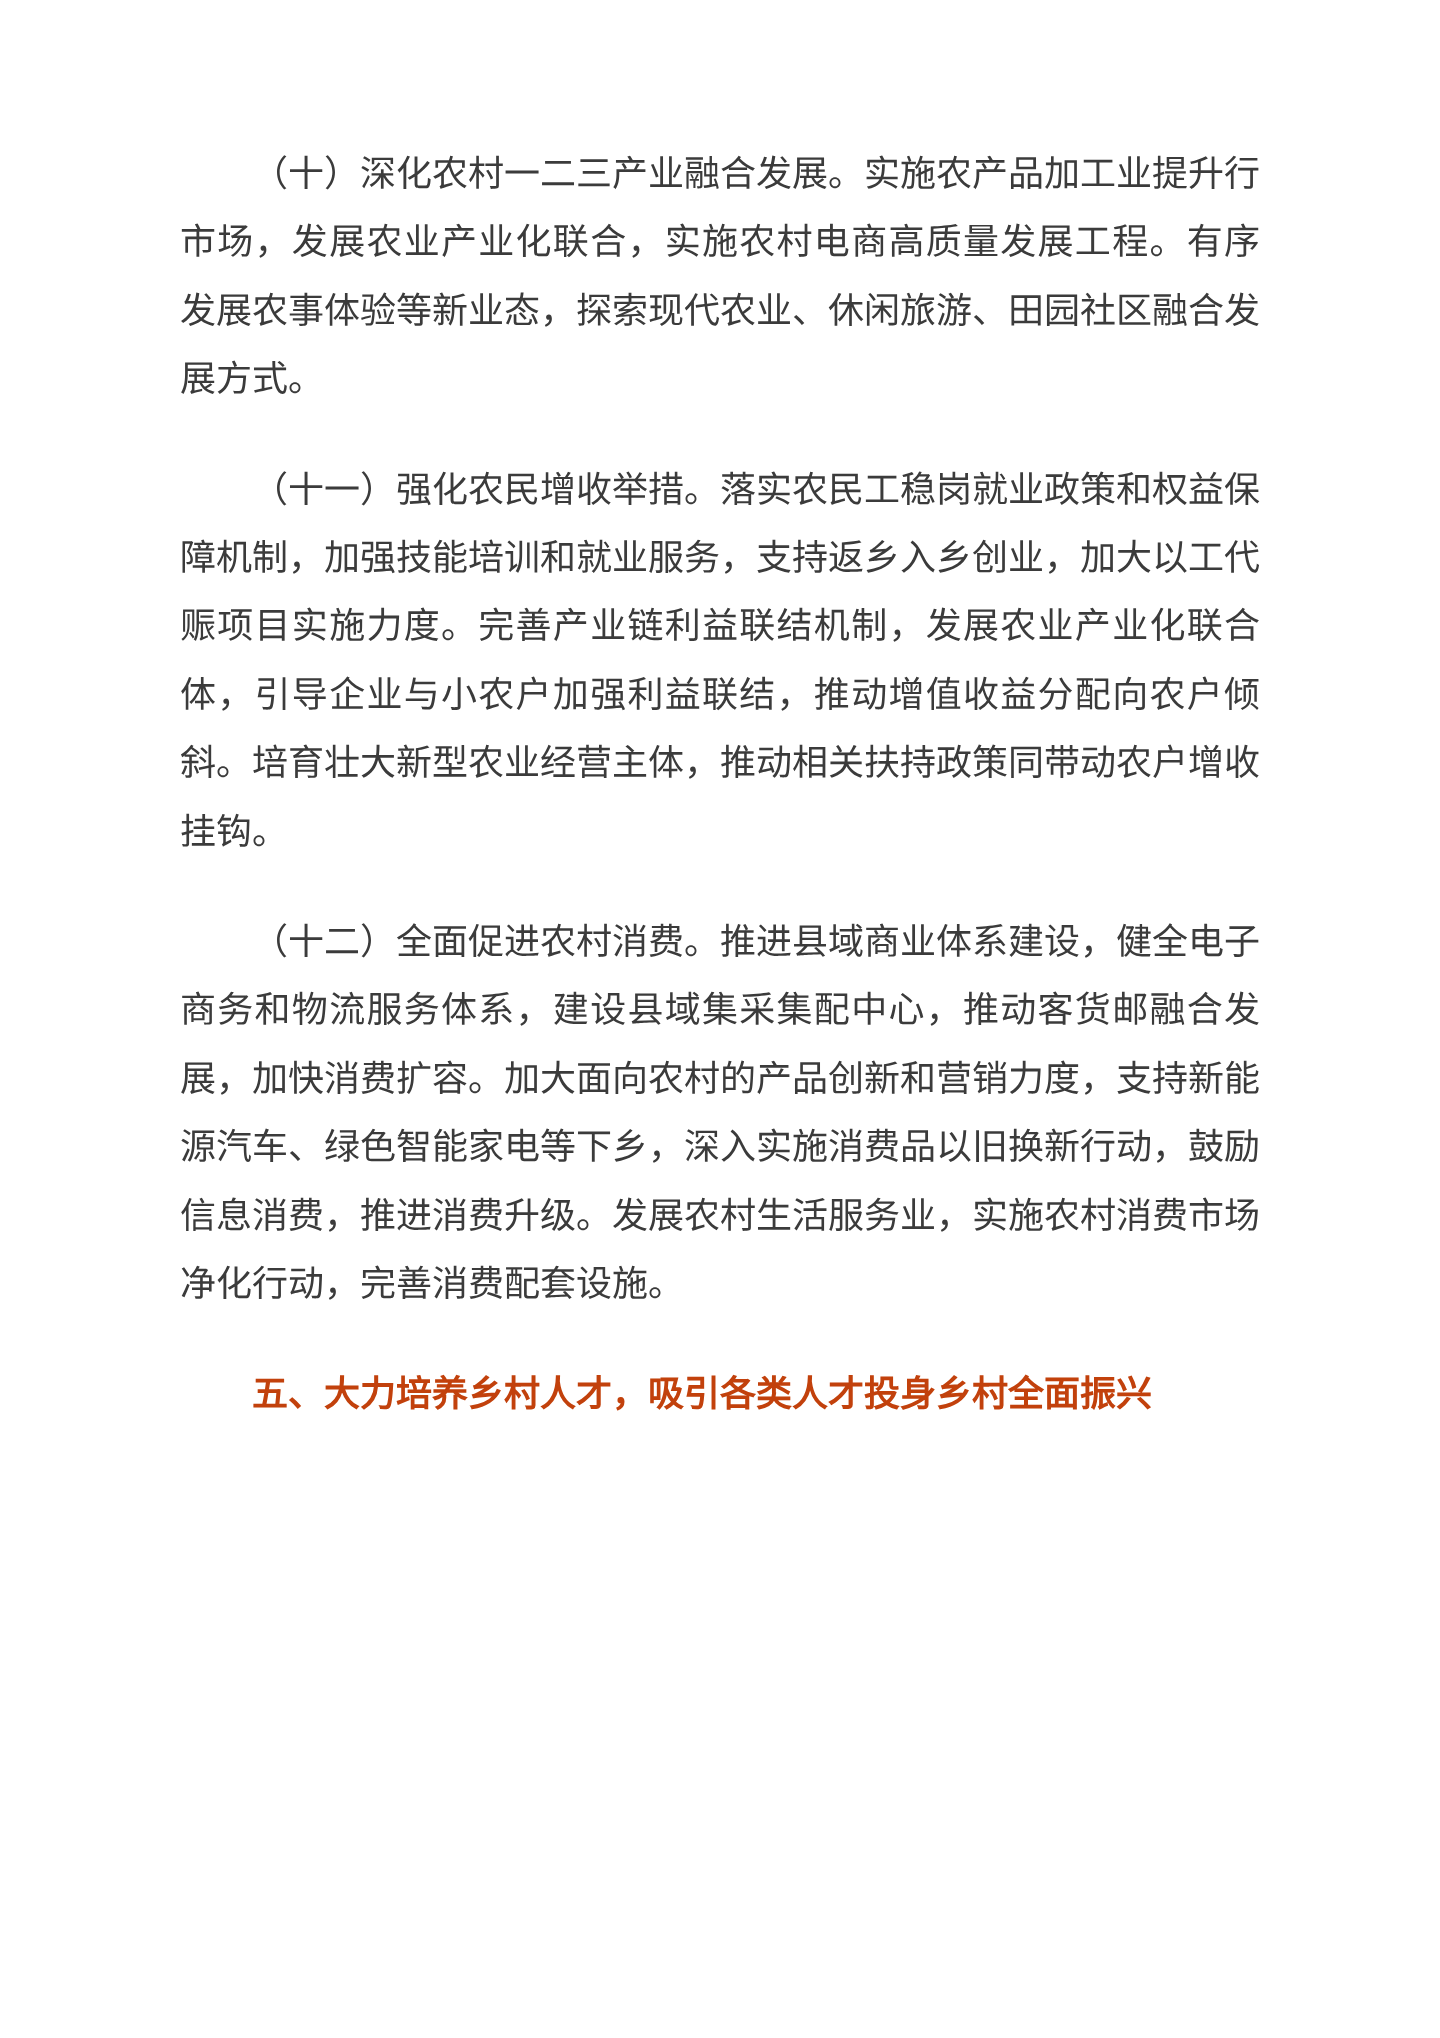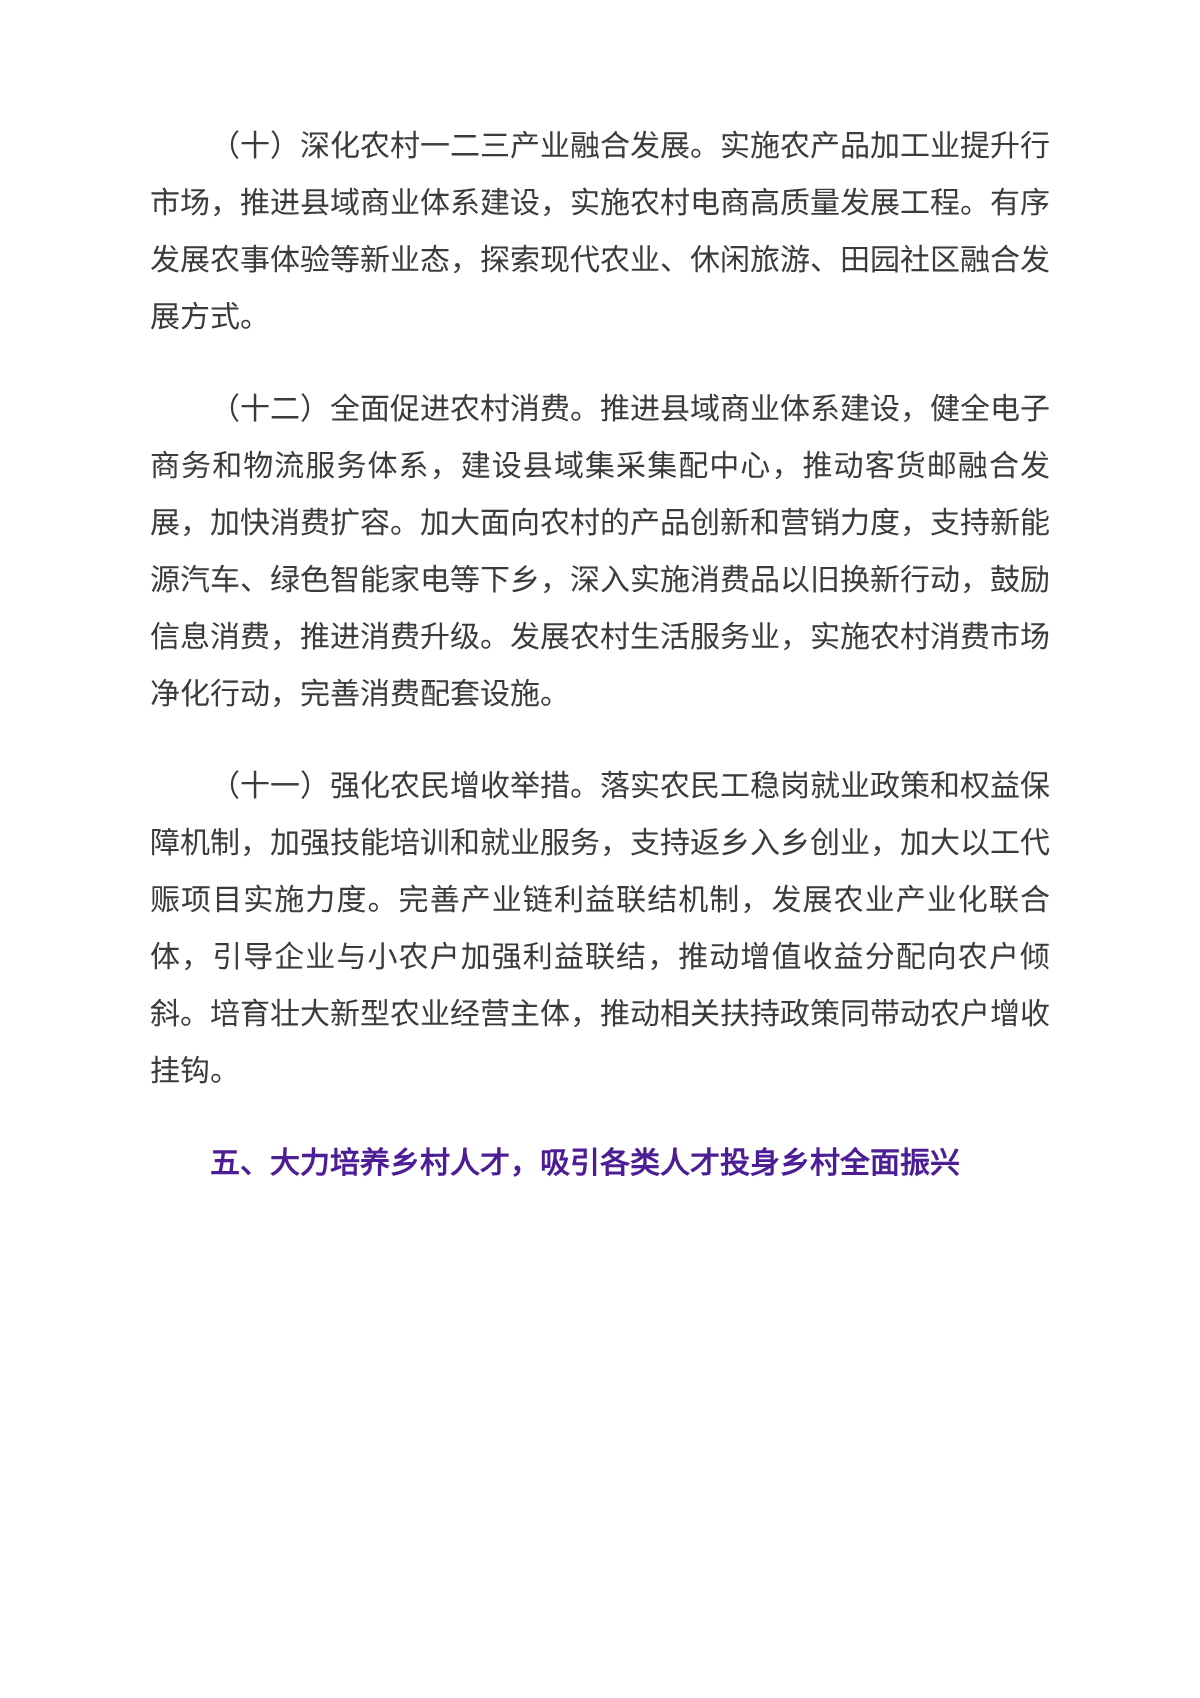--- a/index.html
+++ b/index.html
@@ -36,54 +36,54 @@
   }
   .text-line.first-line {
     text-indent: 60px;
   }
   .text-line.last-line {
     text-align: center;
     text-align-last: left;
   }
   .heading-block .text-line {
     font-weight: 700;
-    color: #4c1d95;
+    color: #c2410c;
     text-align: left;
     text-align-last: left;
     text-indent: 60px;
   }
 </style>
 </head>
 <body>
 
 <div class="doc-page">
 
   <div class="block">
     <div class="text-line first-line">（十）深化农村一二三产业融合发展。实施农产品加工业提升行</div>
-    <div class="text-line">市场，推进县域商业体系建设，实施农村电商高质量发展工程。有序</div>
+    <div class="text-line">市场，发展农业产业化联合，实施农村电商高质量发展工程。有序</div>
     <div class="text-line">发展农事体验等新业态，探索现代农业、休闲旅游、田园社区融合发</div>
     <div class="text-line last-line">展方式。</div>
+  </div>
+
+  <div class="block">
+    <div class="text-line first-line">（十一）强化农民增收举措。落实农民工稳岗就业政策和权益保</div>
+    <div class="text-line">障机制，加强技能培训和就业服务，支持返乡入乡创业，加大以工代</div>
+    <div class="text-line">赈项目实施力度。完善产业链利益联结机制，发展农业产业化联合</div>
+    <div class="text-line">体，引导企业与小农户加强利益联结，推动增值收益分配向农户倾</div>
+    <div class="text-line">斜。培育壮大新型农业经营主体，推动相关扶持政策同带动农户增收</div>
+    <div class="text-line last-line">挂钩。</div>
   </div>
 
   <div class="block">
     <div class="text-line first-line">（十二）全面促进农村消费。推进县域商业体系建设，健全电子</div>
     <div class="text-line">商务和物流服务体系，建设县域集采集配中心，推动客货邮融合发</div>
     <div class="text-line">展，加快消费扩容。加大面向农村的产品创新和营销力度，支持新能</div>
     <div class="text-line">源汽车、绿色智能家电等下乡，深入实施消费品以旧换新行动，鼓励</div>
     <div class="text-line">信息消费，推进消费升级。发展农村生活服务业，实施农村消费市场</div>
     <div class="text-line last-line">净化行动，完善消费配套设施。</div>
   </div>
 
-  <div class="block">
-    <div class="text-line first-line">（十一）强化农民增收举措。落实农民工稳岗就业政策和权益保</div>
-    <div class="text-line">障机制，加强技能培训和就业服务，支持返乡入乡创业，加大以工代</div>
-    <div class="text-line">赈项目实施力度。完善产业链利益联结机制，发展农业产业化联合</div>
-    <div class="text-line">体，引导企业与小农户加强利益联结，推动增值收益分配向农户倾</div>
-    <div class="text-line">斜。培育壮大新型农业经营主体，推动相关扶持政策同带动农户增收</div>
-    <div class="text-line last-line">挂钩。</div>
-  </div>
-
   <div class="block heading-block">
     <div class="text-line">五、大力培养乡村人才，吸引各类人才投身乡村全面振兴</div>
   </div>
 
 
 </div>
 
 </body></html>

